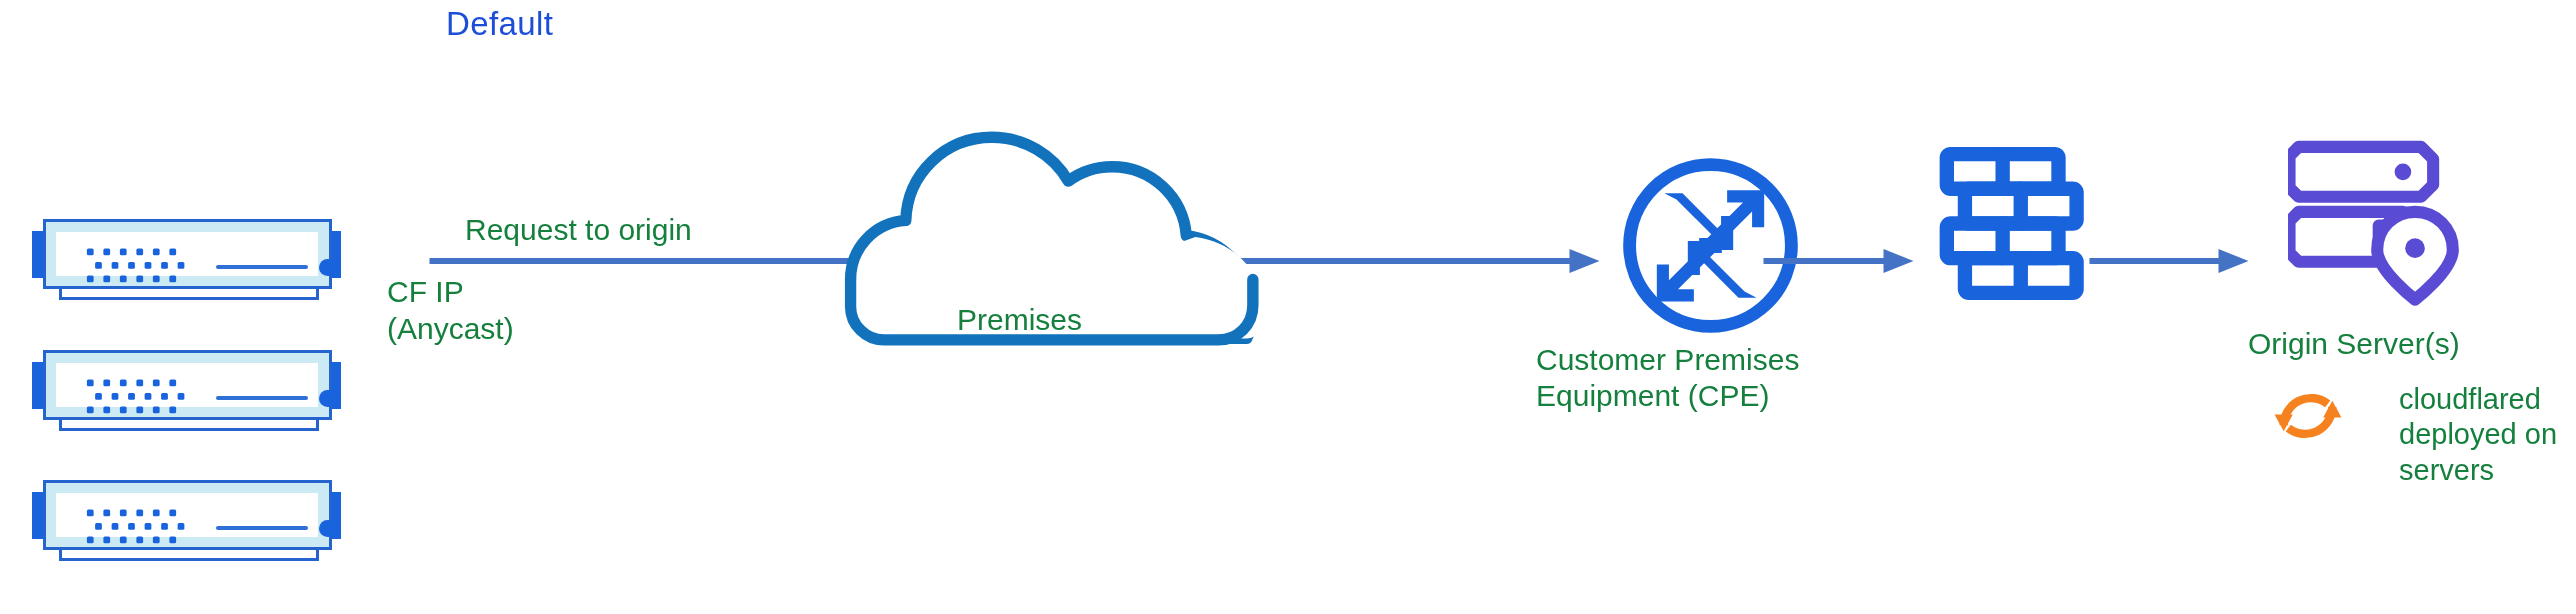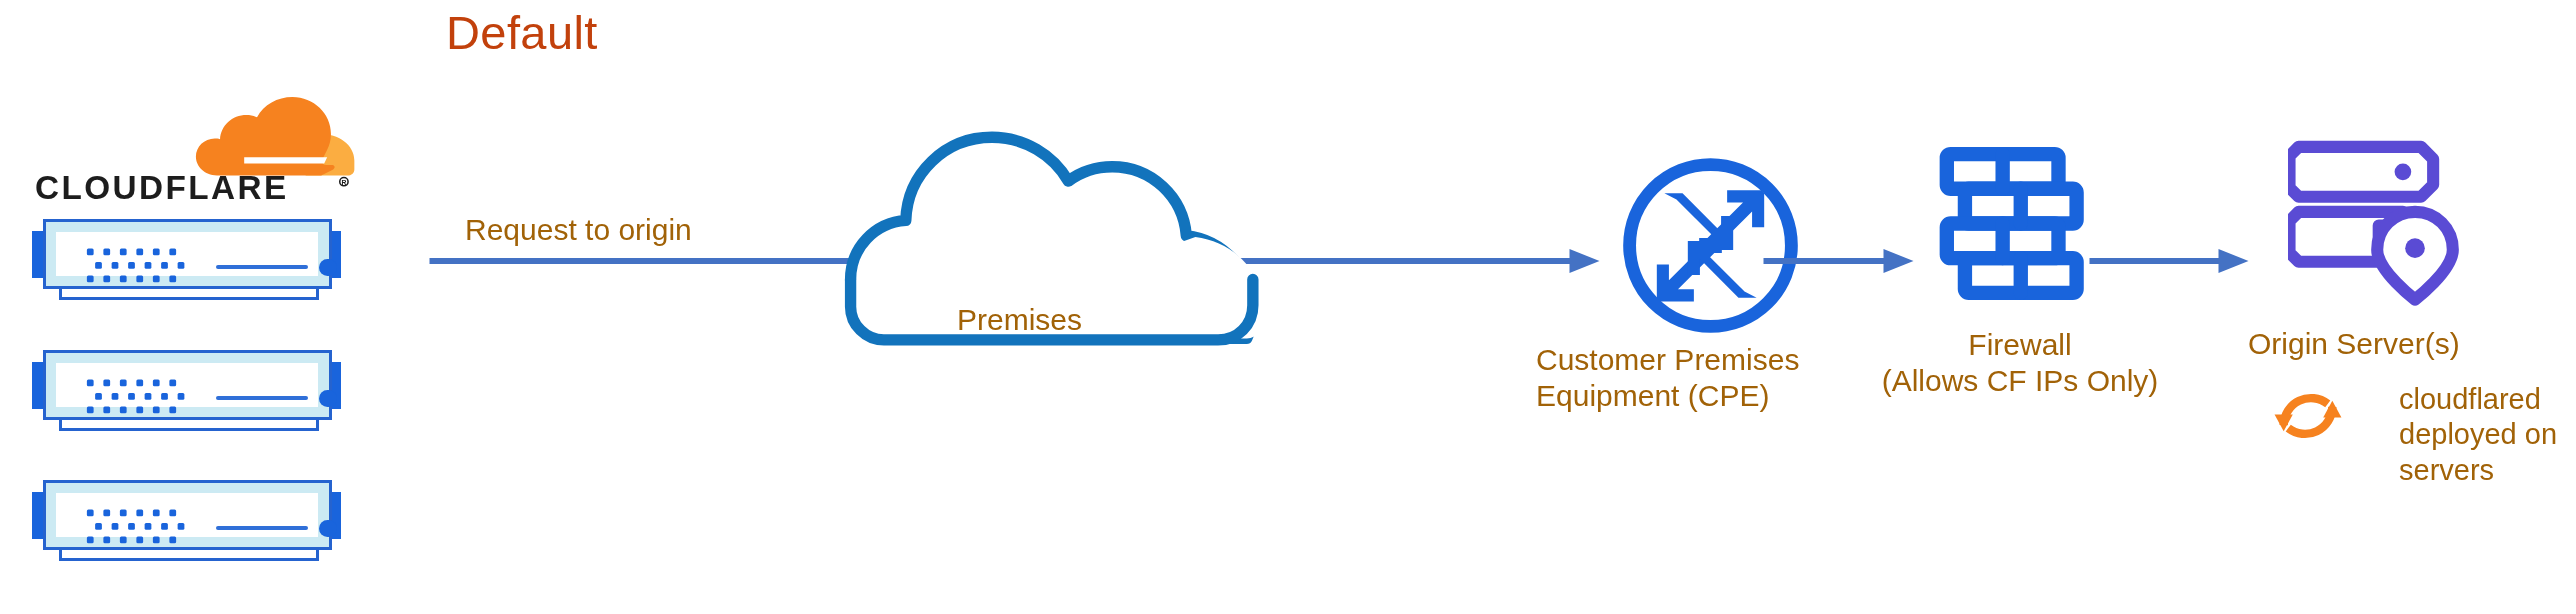--- a/index.html
+++ b/index.html
@@ -17,22 +17,22 @@
     height: 614px;
     background: #ffffff;
     overflow: hidden;
   }
   .abs { position: absolute; }
 
   
   #diagram-title {
     left: 446px;
     top: 4.5px;
-    font-size: 47px;
-    color: #c2410c;
+    font-size: 33px;
+    color: #1d4ed8;
     letter-spacing: 0.4px;
     white-space: nowrap;
   }
 
   
   #cf-logo { left: 35px; top: 97px; width: 318px; height: 98px; }
   #cf-cloudmark { position:absolute; left: 159px; top: 0px; width: 163px; height: 83px; }
   #cf-wordmark { position:absolute; left: 0px; top: 74px; width: 318px; height: 35px; }
 
   
@@ -100,21 +100,21 @@
     left: 263px;
     top: 27px;
     width: 17.4px;
     height: 17.4px;
     border-radius: 50%;
     background: #1964DC;
   }
 
   
   .label {
-    color: #a16207;
+    color: #15803d;
     font-size: 30px;
     line-height: 1.16;
     white-space: nowrap;
   }
 
   #label-request-to-origin { left: 465px; top: 213px; }
   #label-cf-ip { left: 387px; top: 274px; line-height: 1.22; }
 
   #label-internet { left: 957px; top: 303px; font-size: 30px; }
 
@@ -142,46 +142,20 @@
   #icon-origin-server { left: 2288px; top: 136px; width: 189px; height: 182px; }
   #icon-cloudflared-sync { left: 2270px; top: 378px; width: 76px; height: 76px; }
 </style>
 </head>
 <body>
 
 <div id="canvas">
 
   <div class="abs" id="diagram-title">Default</div>
 
-  <div class="abs" id="cf-logo">
-
-    <svg id="cf-cloudmark" viewBox="0 0 215 110">
-
-      <path d="M155 50 C183 44 212 60 212 84 L212 96 C212 101 208 104 203 104
-               L150 104 C145 104 143 100 145 96 L152 82
-               C154 78 152 74 147 74 L140 74 C137 74 136 70 139 68
-               L152 62 Z" fill="#FBAD41"></path>
-
-      <path d="M30 104 C13 104 2 92 2 79 C2 66 13 55 27 55
-               C29 55 32 55 34 56 C35 38 50 24 69 24
-               C74 24 79 25 83 27 C92 10 110 0 130 0
-               C158 0 181 22 181 49 C181 57 179 64 176 70
-               L170 82 C168 86 170 90 175 90
-               L183 90 C186 90 187 94 184 96 L168 104 Z" fill="#F6821F"></path>
-
-      <path d="M66 80 L176 80 L172 88 L66 88 Z" fill="#ffffff"></path>
-      <path d="M158 66 L205 66 L202 72 L158 72 Z" fill="#ffffff" opacity="0"></path>
-    </svg>
-
-    <svg id="cf-wordmark" viewBox="0 0 420 46">
-      <text x="0" y="37" font-family="'Liberation Sans', sans-serif" font-size="44" font-weight="bold" letter-spacing="3.2" fill="#1D1D1D">CLOUDFLARE</text>
-      <circle cx="408" cy="14" r="5.5" fill="none" stroke="#1D1D1D" stroke-width="2"></circle>
-      <text x="408" y="19" font-family="'Liberation Sans', sans-serif" font-size="9" font-weight="bold" fill="#1D1D1D" text-anchor="middle">R</text>
-    </svg>
-  </div>
 
   <div class="abs server-unit" style="left:13.6px; top:219px;">
     <div class="su-tab-left"></div>
     <div class="su-tab-right"></div>
     <div class="su-shelf"></div>
     <div class="su-body">
       <div class="su-inner">
         <svg class="su-dots" viewBox="0 0 135 52">
           <g fill="#1964DC">
             <rect x="2" y="2" width="9" height="9" rx="2"></rect>
@@ -326,24 +300,20 @@
       <rect x="10" y="104" width="148" height="46" rx="5"></rect>
       <rect x="34" y="150" width="148" height="46" rx="5"></rect>
     </g>
     <g stroke="#1964DC" stroke-width="19" stroke-linecap="round">
       <line x1="84" y1="12" x2="84" y2="58"></line>
       <line x1="108" y1="58" x2="108" y2="104"></line>
       <line x1="84" y1="104" x2="84" y2="150"></line>
       <line x1="108" y1="150" x2="108" y2="196"></line>
     </g>
   </svg>
-  <div class="abs label" id="label-firewall" style="width:310px;">
-    <div>Firewall</div>
-    <div>(Allows CF IPs Only)</div>
-  </div>
 
   <svg class="abs" id="arrow-fw-origin" viewBox="0 0 212 40">
     <line x1="0" y1="20" x2="180" y2="20" stroke="#4472C4" stroke-width="8"></line>
     <polygon points="172,4 212,20 172,36" fill="#4472C4"></polygon>
   </svg>
 
   <svg class="abs" id="icon-origin-server" viewBox="0 0 250 240">
 
     <path d="M14 14 L176 14 L192 30 L192 64 L176 80 L14 80 L2 68 L2 26 Z" fill="none" stroke="#5A4BD4" stroke-width="16" stroke-linejoin="round"></path>
     <circle cx="152" cy="47" r="11" fill="#5A4BD4"></circle>
@@ -365,15 +335,19 @@
     <polygon points="94,52 70,52 82,30" fill="#F6821F"></polygon>
   </svg>
   <div class="abs label" id="label-cloudflared">
     <div>cloudflared</div>
     <div>deployed on</div>
     <div>servers</div>
   </div>
 
   <div class="abs label" id="label-request-to-origin">Request to origin</div>
 
+  <div class="abs label" id="label-cf-ip">
+    <div>CF IP</div>
+    <div>(Anycast)</div>
+  </div>
 
 </div>
 
 
 </body></html>

